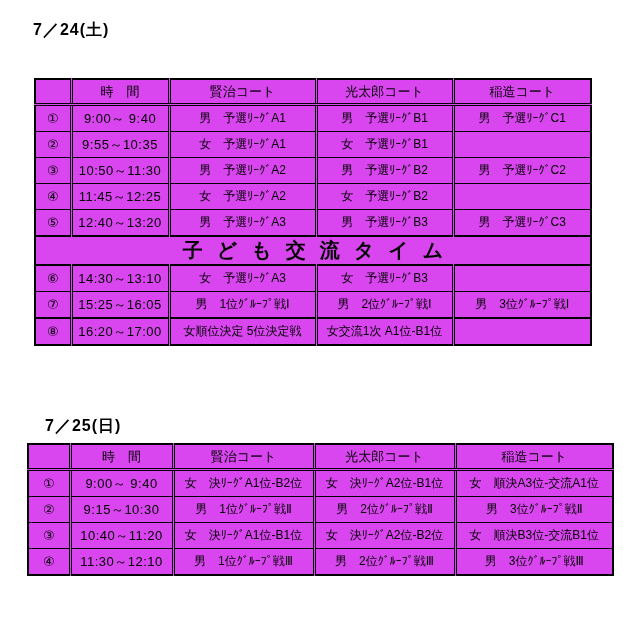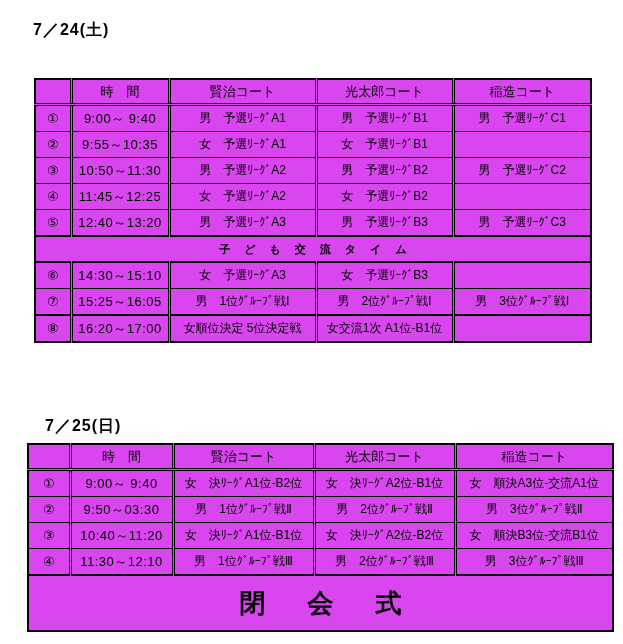--- a/index.html
+++ b/index.html
@@ -45,21 +45,21 @@
   thead th.court{font-weight:normal;font-size:13px;}
 
   tbody td{border-top:1px solid #000;font-size:12px;height:25px;}
   td.no{font-size:13px;}
   td.time{font-size:13px;letter-spacing:0.5px;}
 
   tr.banner td{
     font-weight:bold;
     border-top:2px solid #000;border-bottom:2px solid #000;
   }
-  tr.kids td{font-size:11px;letter-spacing:14px;text-indent:14px;height:24px;text-align:center;}
+  tr.kids td{font-size:20px;letter-spacing:14px;text-indent:14px;height:24px;text-align:center;}
   tr.closing td{
     font-size:26px;letter-spacing:42px;text-indent:42px;
     height:54px;border-bottom:none;
   }
   
   #t0 tbody tr:nth-child(9) td{border-top:2px solid #000;}
 </style>
 </head>
 <body>
 
@@ -115,21 +115,21 @@
         <td class="time">12:40～13:20</td>
         <td class="match">男　予選ﾘｰｸﾞA3</td>
         <td class="match">男　予選ﾘｰｸﾞB3</td>
         <td class="match">男　予選ﾘｰｸﾞC3</td>
       </tr>
       <tr class="banner kids">
         <td colspan="5">子ども交流タイム</td>
       </tr>
       <tr class="data-row">
         <td class="no">⑥</td>
-        <td class="time">14:30～15:10</td>
+        <td class="time">14:30～13:10</td>
         <td class="match">女　予選ﾘｰｸﾞA3</td>
         <td class="match">女　予選ﾘｰｸﾞB3</td>
         <td class="match"></td>
       </tr>
       <tr class="data-row">
         <td class="no">⑦</td>
         <td class="time">15:25～16:05</td>
         <td class="match">男　1位ｸﾞﾙｰﾌﾟ戦Ⅰ</td>
         <td class="match">男　2位ｸﾞﾙｰﾌﾟ戦Ⅰ</td>
         <td class="match">男　3位ｸﾞﾙｰﾌﾟ戦Ⅰ</td>
@@ -165,36 +165,33 @@
     <tbody>
       <tr class="data-row">
         <td class="no">①</td>
         <td class="time">9:00～ 9:40</td>
         <td class="match">女　決ﾘｰｸﾞA1位-B2位</td>
         <td class="match">女　決ﾘｰｸﾞA2位-B1位</td>
         <td class="match">女　順決A3位-交流A1位</td>
       </tr>
       <tr class="data-row">
         <td class="no">②</td>
-        <td class="time">9:50～03:30</td>
+        <td class="time">9:15～10:30</td>
         <td class="match">男　1位ｸﾞﾙｰﾌﾟ戦Ⅱ</td>
         <td class="match">男　2位ｸﾞﾙｰﾌﾟ戦Ⅱ</td>
         <td class="match">男　3位ｸﾞﾙｰﾌﾟ戦Ⅱ</td>
       </tr>
       <tr class="data-row">
         <td class="no">③</td>
         <td class="time">10:40～11:20</td>
         <td class="match">女　決ﾘｰｸﾞA1位-B1位</td>
         <td class="match">女　決ﾘｰｸﾞA2位-B2位</td>
         <td class="match">女　順決B3位-交流B1位</td>
       </tr>
       <tr class="data-row">
         <td class="no">④</td>
         <td class="time">11:30～12:10</td>
         <td class="match">男　1位ｸﾞﾙｰﾌﾟ戦Ⅲ</td>
         <td class="match">男　2位ｸﾞﾙｰﾌﾟ戦Ⅲ</td>
         <td class="match">男　3位ｸﾞﾙｰﾌﾟ戦Ⅲ</td>
       </tr>
-      <tr class="banner closing">
-        <td colspan="5">閉会式</td>
-      </tr>
     </tbody>
   </table>
 
 </body></html>

